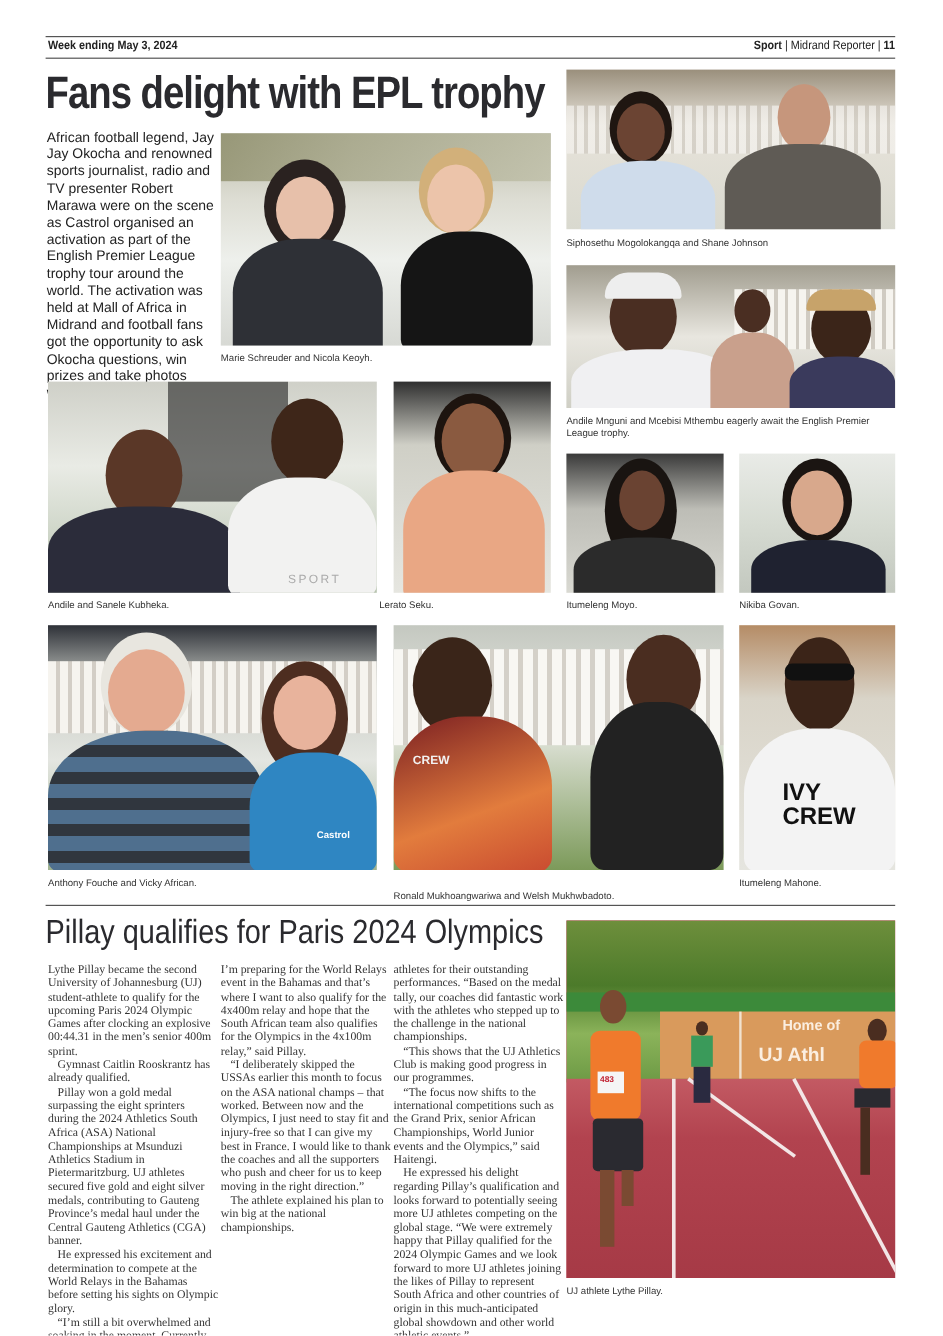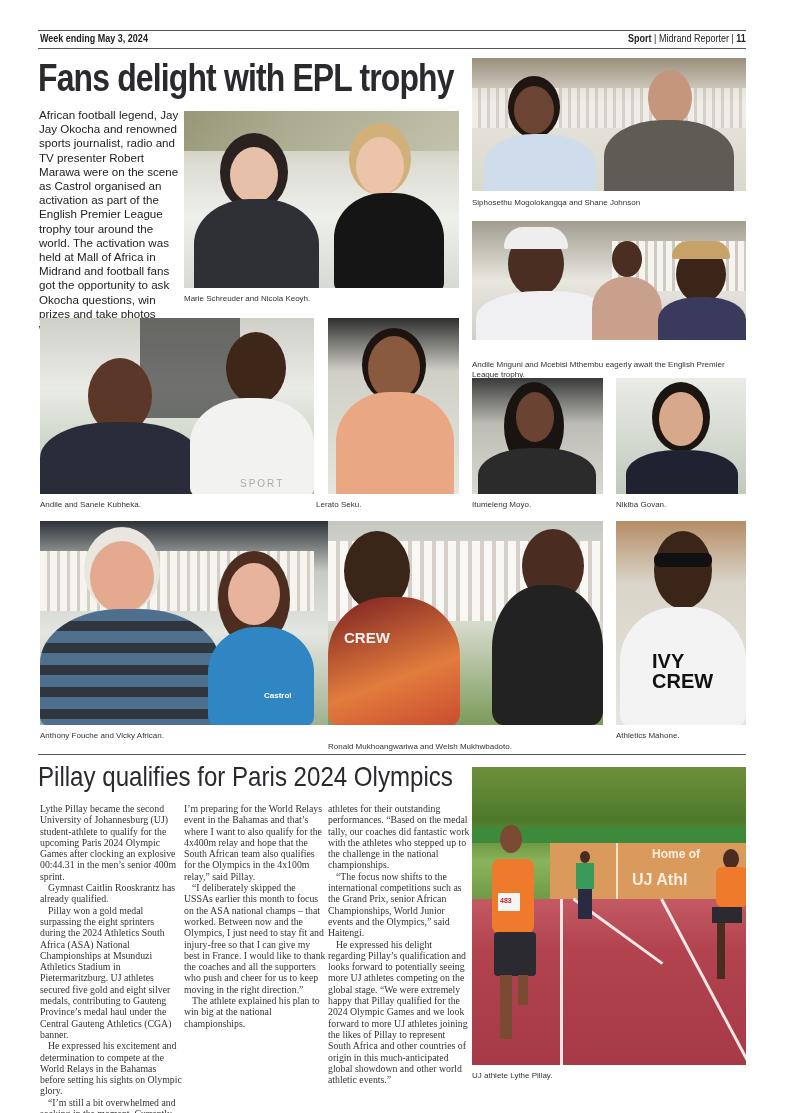--- a/index.html
+++ b/index.html
@@ -62,21 +62,21 @@
   <div class="abs" style="left:140px;top:20px;width:134px;height:50px;background:repeating-linear-gradient(90deg,#f6f4ef 0 6px,#d0cbc2 6px 9px);"></div>
   <div class="head" style="left:36px;top:10px;width:56px;height:66px;background:#4a2e22;"></div>
   <div class="abs" style="left:32px;top:6px;width:64px;height:22px;background:#eee;border-radius:30px 30px 4px 4px;"></div>
   <div class="fig" style="left:4px;top:70px;width:140px;height:60px;background:#f0f0f2;"></div>
   <div class="head" style="left:140px;top:20px;width:30px;height:36px;background:#4a2e22;"></div>
   <div class="fig" style="left:120px;top:56px;width:70px;height:70px;background:#c9a08c;"></div>
   <div class="head" style="left:204px;top:24px;width:50px;height:58px;background:#3b2519;"></div>
   <div class="abs" style="left:200px;top:20px;width:58px;height:18px;background:#c7a36a;border-radius:30px 30px 4px 4px;"></div>
   <div class="fig" style="left:186px;top:76px;width:88px;height:50px;background:#3a3a5c;"></div>
 </div>
-<div class="caption" style="left:472px;top:346px;width:274px;margin-top:14px;">Andile Mnguni and Mcebisi Mthembu eagerly await the English Premier League trophy.</div>
+<div class="caption" style="left:472px;top:346px;width:274px;">Andile Mnguni and Mcebisi Mthembu eagerly await the English Premier League trophy.</div>
 
 <div class="photo" style="left:40px;top:318px;width:274px;height:176px;background:linear-gradient(180deg,#cfd0c8 0%,#e9ebe5 40%,#b8c4b0 100%);">
   <div class="abs" style="left:100px;top:0;width:100px;height:100px;background:#1f1f1f;opacity:.6;"></div>
   <div class="head" style="left:48px;top:40px;width:64px;height:76px;background:#5a3727;"></div>
   <div class="fig" style="left:0;top:104px;width:160px;height:80px;background:#2b2c3a;"></div>
   <div class="head" style="left:186px;top:14px;width:60px;height:72px;background:#3e2619;"></div>
   <div class="fig" style="left:150px;top:80px;width:124px;height:100px;background:#f2f2f1;"></div>
   <div class="abs" style="left:200px;top:160px;font-size:10px;color:#aaa;letter-spacing:2px;">SPORT</div>
 </div>
 <div class="caption" style="left:40px;top:500px;">Andile and Sanele Kubheka.</div>
@@ -95,67 +95,68 @@
 </div>
 <div class="caption" style="left:472px;top:500px;">Itumeleng Moyo.</div>
 
 <div class="photo" style="left:616px;top:378px;width:130px;height:116px;background:linear-gradient(180deg,#e9ebe7 0%,#d6dbd2 50%,#c3c8bf 100%);">
   <div class="head" style="left:36px;top:4px;width:58px;height:70px;background:#1b1512;"></div>
   <div class="head" style="left:43px;top:14px;width:44px;height:54px;background:#d8a88c;"></div>
   <div class="fig" style="left:10px;top:72px;width:112px;height:54px;background:#1f2230;"></div>
 </div>
 <div class="caption" style="left:616px;top:500px;">Nikiba Govan.</div>
 
-<div class="photo" style="left:40px;top:521px;width:274px;height:204px;background:linear-gradient(180deg,#2e3138 0%,#c8cbc4 25%,#e4e6e1 55%,#9fb290 100%);padding-left:28px;">
+<div class="photo" style="left:40px;top:521px;width:274px;height:204px;background:linear-gradient(180deg,#2e3138 0%,#c8cbc4 25%,#e4e6e1 55%,#9fb290 100%);">
   <div class="abs" style="left:0;top:30px;width:274px;height:60px;background:repeating-linear-gradient(90deg,#f6f4ef 0 7px,#d3cec6 7px 10px);"></div>
   <div class="head" style="left:44px;top:6px;width:76px;height:86px;background:#e8e6df;"></div>
   <div class="head" style="left:50px;top:20px;width:64px;height:72px;background:#e4aa90;"></div>
   <div class="fig" style="left:0;top:88px;width:180px;height:120px;background:repeating-linear-gradient(180deg,#4f6f8e 0 12px,#30363e 12px 22px);"></div>
   <div class="head" style="left:178px;top:30px;width:72px;height:96px;background:#4d2d20;"></div>
   <div class="head" style="left:188px;top:42px;width:52px;height:62px;background:#e8b39c;"></div>
   <div class="fig" style="left:168px;top:106px;width:106px;height:100px;background:#2f86c2;"></div>
   <div class="abs" style="left:224px;top:170px;font-size:8px;font-weight:bold;color:#fff;">Castrol</div>
 </div>
 <div class="caption" style="left:40px;top:731px;">Anthony Fouche and Vicky African.</div>
 
 <div class="photo" style="left:328px;top:521px;width:275px;height:204px;background:linear-gradient(180deg,#c4c8c0 0%,#e8e9e4 40%,#7c9a5a 100%);">
   <div class="abs" style="left:0;top:20px;width:275px;height:80px;background:repeating-linear-gradient(90deg,#f8f7f3 0 8px,#d4d0c8 8px 12px);"></div>
   <div class="head" style="left:16px;top:10px;width:66px;height:80px;background:#3a2519;"></div>
   <div class="fig" style="left:0;top:76px;width:132px;height:130px;background:linear-gradient(160deg,#7a1f22,#e27c3d 60%,#c94b30);"></div>
-  <div class="abs" style="left:16px;top:108px;font-size:15px;font-weight:bold;color:#f2f2f2;">CREW</div>
+  <div class="abs" style="left:16px;top:108px;font-size:10px;font-weight:bold;color:#f2f2f2;">CREW</div>
   <div class="head" style="left:194px;top:8px;width:62px;height:74px;background:#4a2d20;"></div>
   <div class="fig" style="left:164px;top:64px;width:111px;height:140px;background:#222;"></div>
 </div>
 <div class="caption" style="left:328px;top:742px;">Ronald Mukhoangwariwa and Welsh Mukhwbadoto.</div>
 
 <div class="photo" style="left:616px;top:521px;width:130px;height:204px;background:linear-gradient(180deg,#b58c66 0%,#d9d4c8 30%,#e5e5df 100%);">
   <div class="head" style="left:38px;top:10px;width:58px;height:78px;background:#3b2418;"></div>
   <div class="abs" style="left:38px;top:32px;width:58px;height:14px;background:#111;border-radius:6px;"></div>
   <div class="fig" style="left:4px;top:86px;width:126px;height:120px;background:#f3f3f3;"></div>
   <div class="abs" style="left:36px;top:130px;font-size:20px;font-weight:bold;color:#111;line-height:20px;width:70px;">IVY CREW</div>
 </div>
-<div class="caption" style="left:616px;top:731px;">Athletics Mahone.</div>
+<div class="caption" style="left:616px;top:731px;">Itumeleng Mahone.</div>
 
 <div class="rule" style="top:754px;"></div>
 <div class="headline2">Pillay qualifies for Paris 2024 Olympics</div>
 
 <div class="col" style="left:40px;">
   <p>Lythe Pillay became the second University of Johannesburg (UJ) student-athlete to qualify for the upcoming Paris 2024 Olympic Games after clocking an explosive 00:44.31 in the men’s senior 400m sprint.</p>
   <p class="ind">Gymnast Caitlin Rooskrantz has already qualified.</p>
   <p class="ind">Pillay won a gold medal surpassing the eight sprinters during the 2024 Athletics South Africa (ASA) National Championships at Msunduzi Athletics Stadium in Pietermaritzburg. UJ athletes secured five gold and eight silver medals, contributing to Gauteng Province’s medal haul under the Central Gauteng Athletics (CGA) banner.</p>
   <p class="ind">He expressed his excitement and determination to compete at the World Relays in the Bahamas before setting his sights on Olympic glory.</p>
   <p class="ind">“I’m still a bit overwhelmed and soaking in the moment. Currently,</p>
 </div>
 <div class="col" style="left:184px;">
   <p>I’m preparing for the World Relays event in the Bahamas and that’s where I want to also qualify for the 4x400m relay and hope that the South African team also qualifies for the Olympics in the 4x100m relay,” said Pillay.</p>
   <p class="ind">“I deliberately skipped the USSAs earlier this month to focus on the ASA national champs – that worked. Between now and the Olympics, I just need to stay fit and injury-free so that I can give my best in France. I would like to thank the coaches and all the supporters who push and cheer for us to keep moving in the right direction.”</p>
   <p class="ind">The athlete explained his plan to win big at the national championships.</p>
 </div>
 <div class="col" style="left:328px;">
   <p>athletes for their outstanding performances. “Based on the medal tally, our coaches did fantastic work with the athletes who stepped up to the challenge in the national championships.</p>
+  <p class="ind">“This shows that the UJ Athletics Club is making good progress in our programmes.</p>
   <p class="ind">“The focus now shifts to the international competitions such as the Grand Prix, senior African Championships, World Junior events and the Olympics,” said Haitengi.</p>
   <p class="ind">He expressed his delight regarding Pillay’s qualification and looks forward to potentially seeing more UJ athletes competing on the global stage. “We were extremely happy that Pillay qualified for the 2024 Olympic Games and we look forward to more UJ athletes joining the likes of Pillay to represent South Africa and other countries of origin in this much-anticipated global showdown and other world athletic events.”</p>
 </div>
 
 <div class="photo" style="left:472px;top:767px;width:274px;height:298px;background:#b2434f;">
   <div class="abs" style="left:0;top:0;width:274px;height:135px;background:linear-gradient(180deg,#6e8f3c 0%,#4c7a2a 40%,#8bb35a 70%,#6d9a45 100%);"></div>
   <div class="abs" style="left:0;top:60px;width:274px;height:16px;background:#3c8a3a;"></div>
   <div class="abs" style="left:78px;top:76px;width:196px;height:56px;background:#d99a5c;"></div>
   <div class="abs" style="left:144px;top:76px;width:2px;height:56px;background:#f1e2cf;"></div>
   <div class="abs" style="left:180px;top:80px;font-size:12px;font-weight:bold;color:#fbeee0;">Home of</div>

